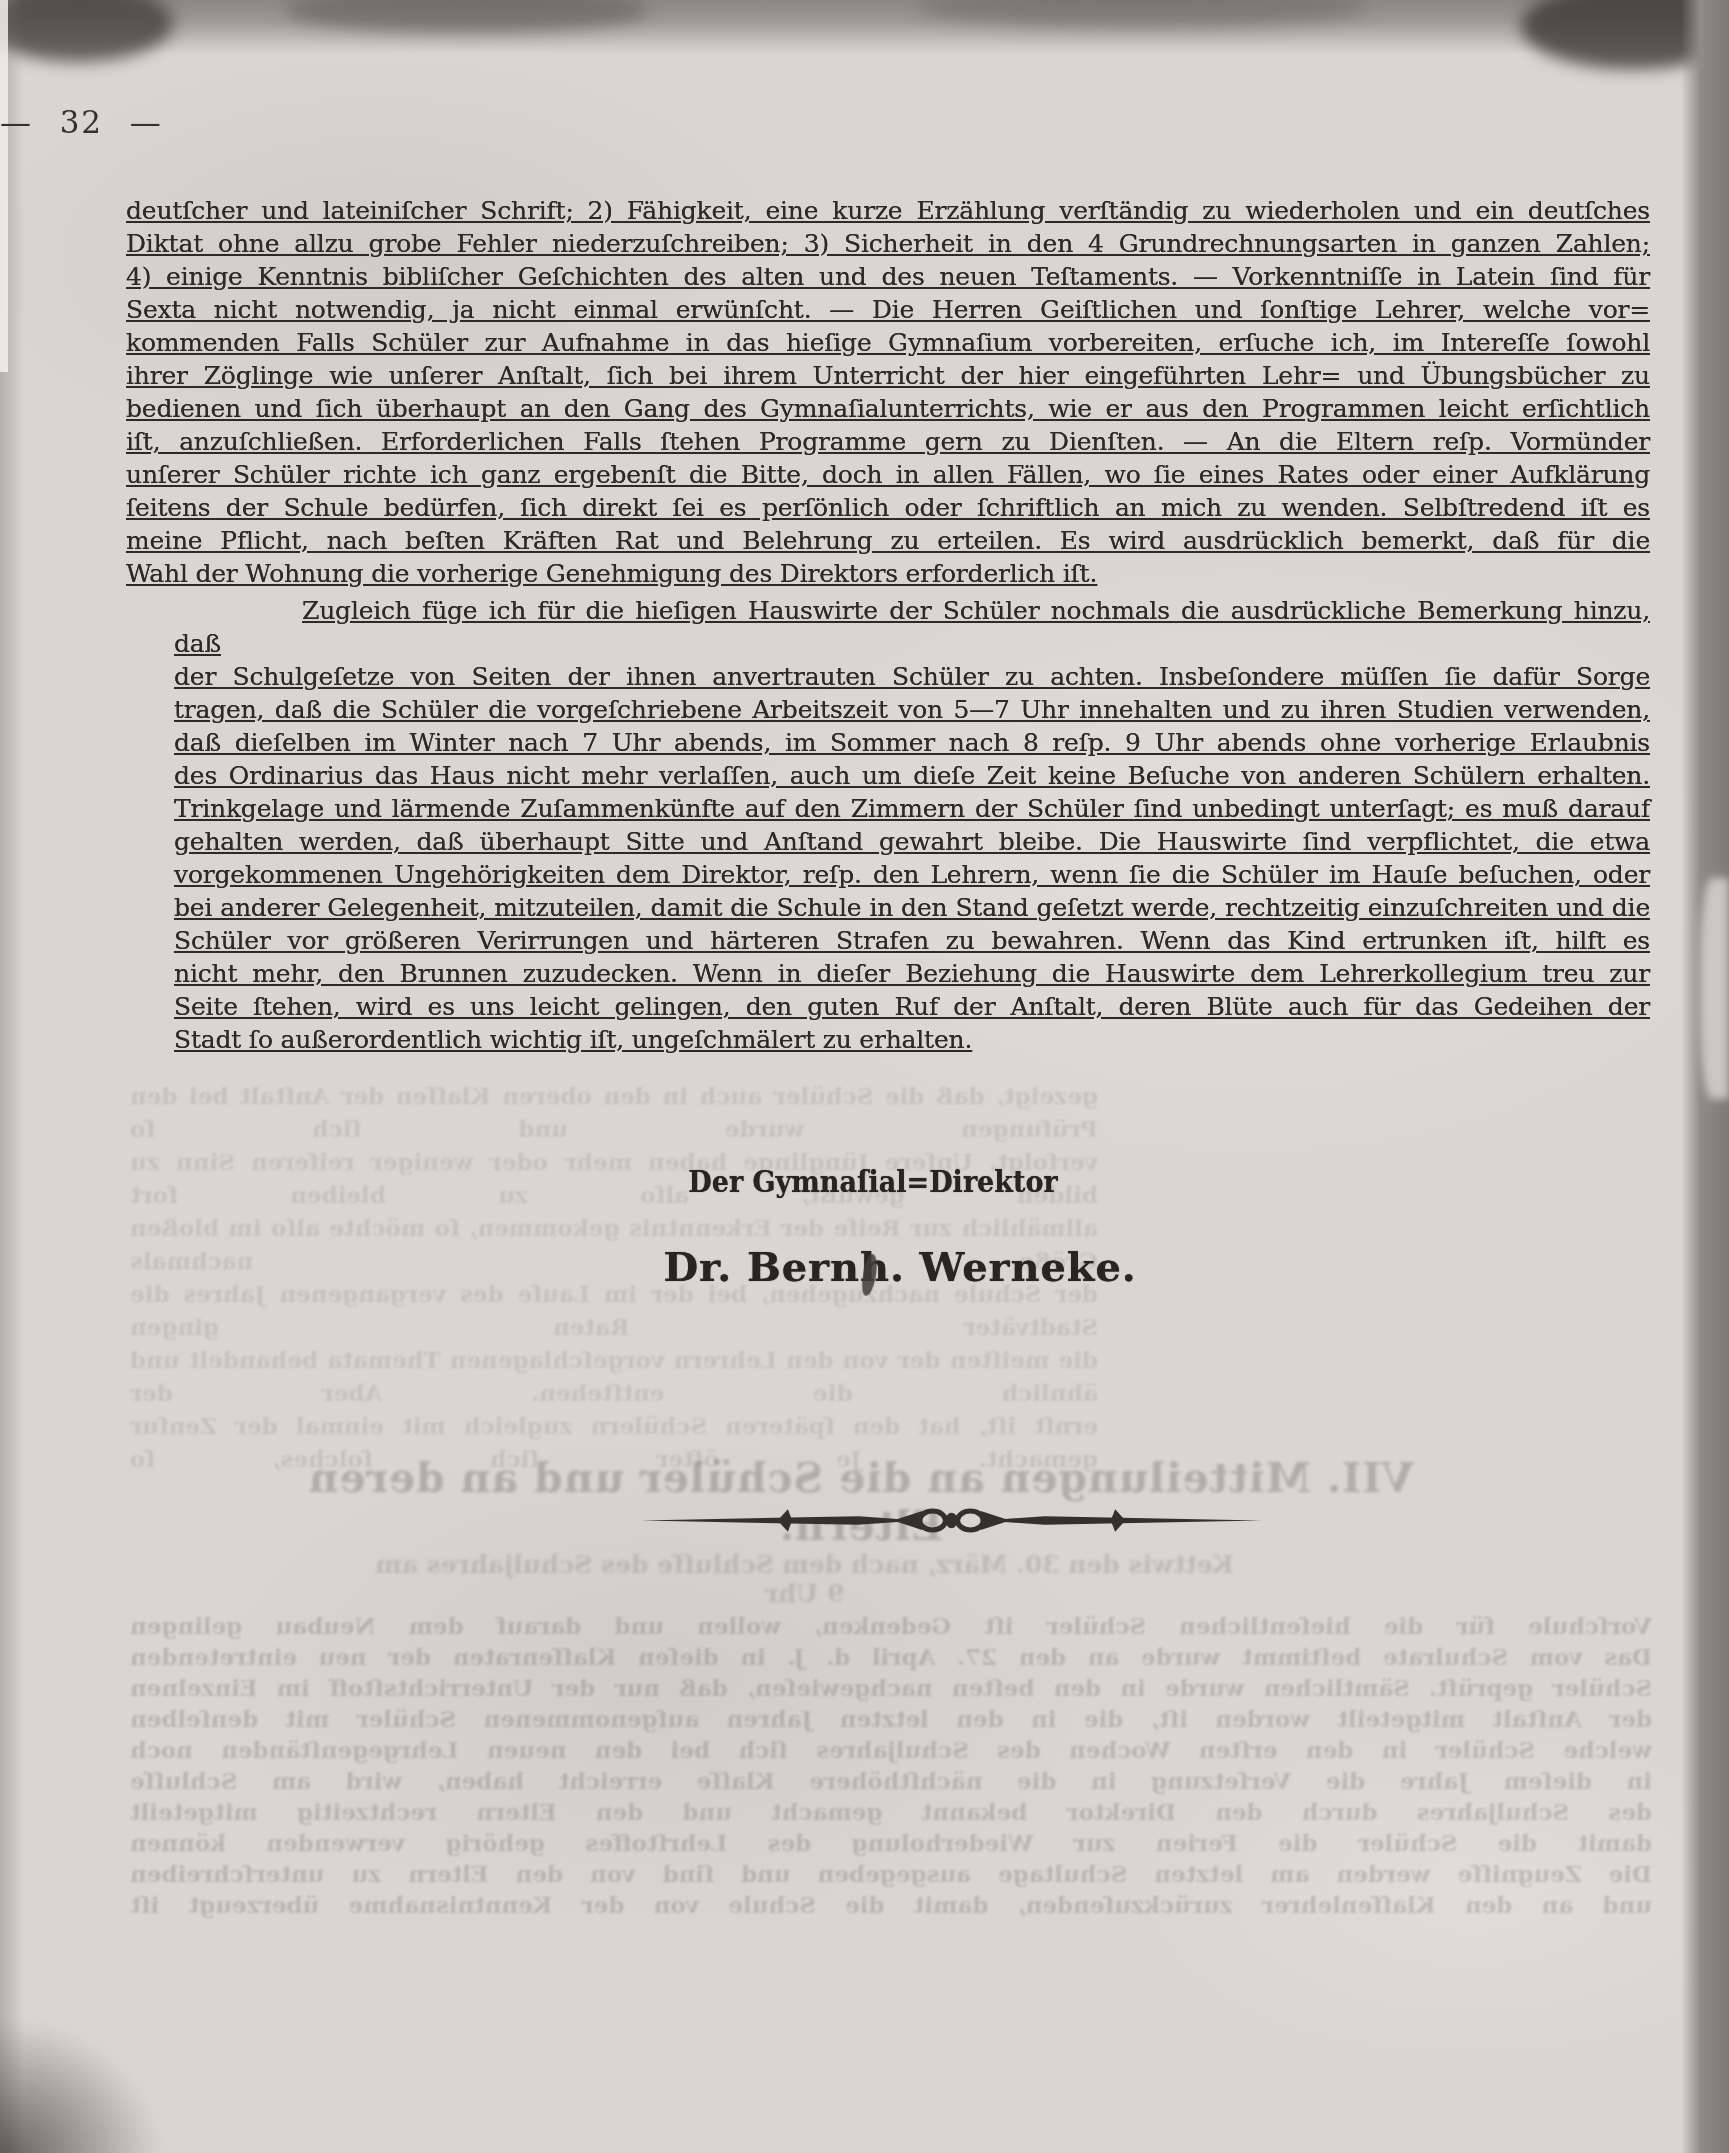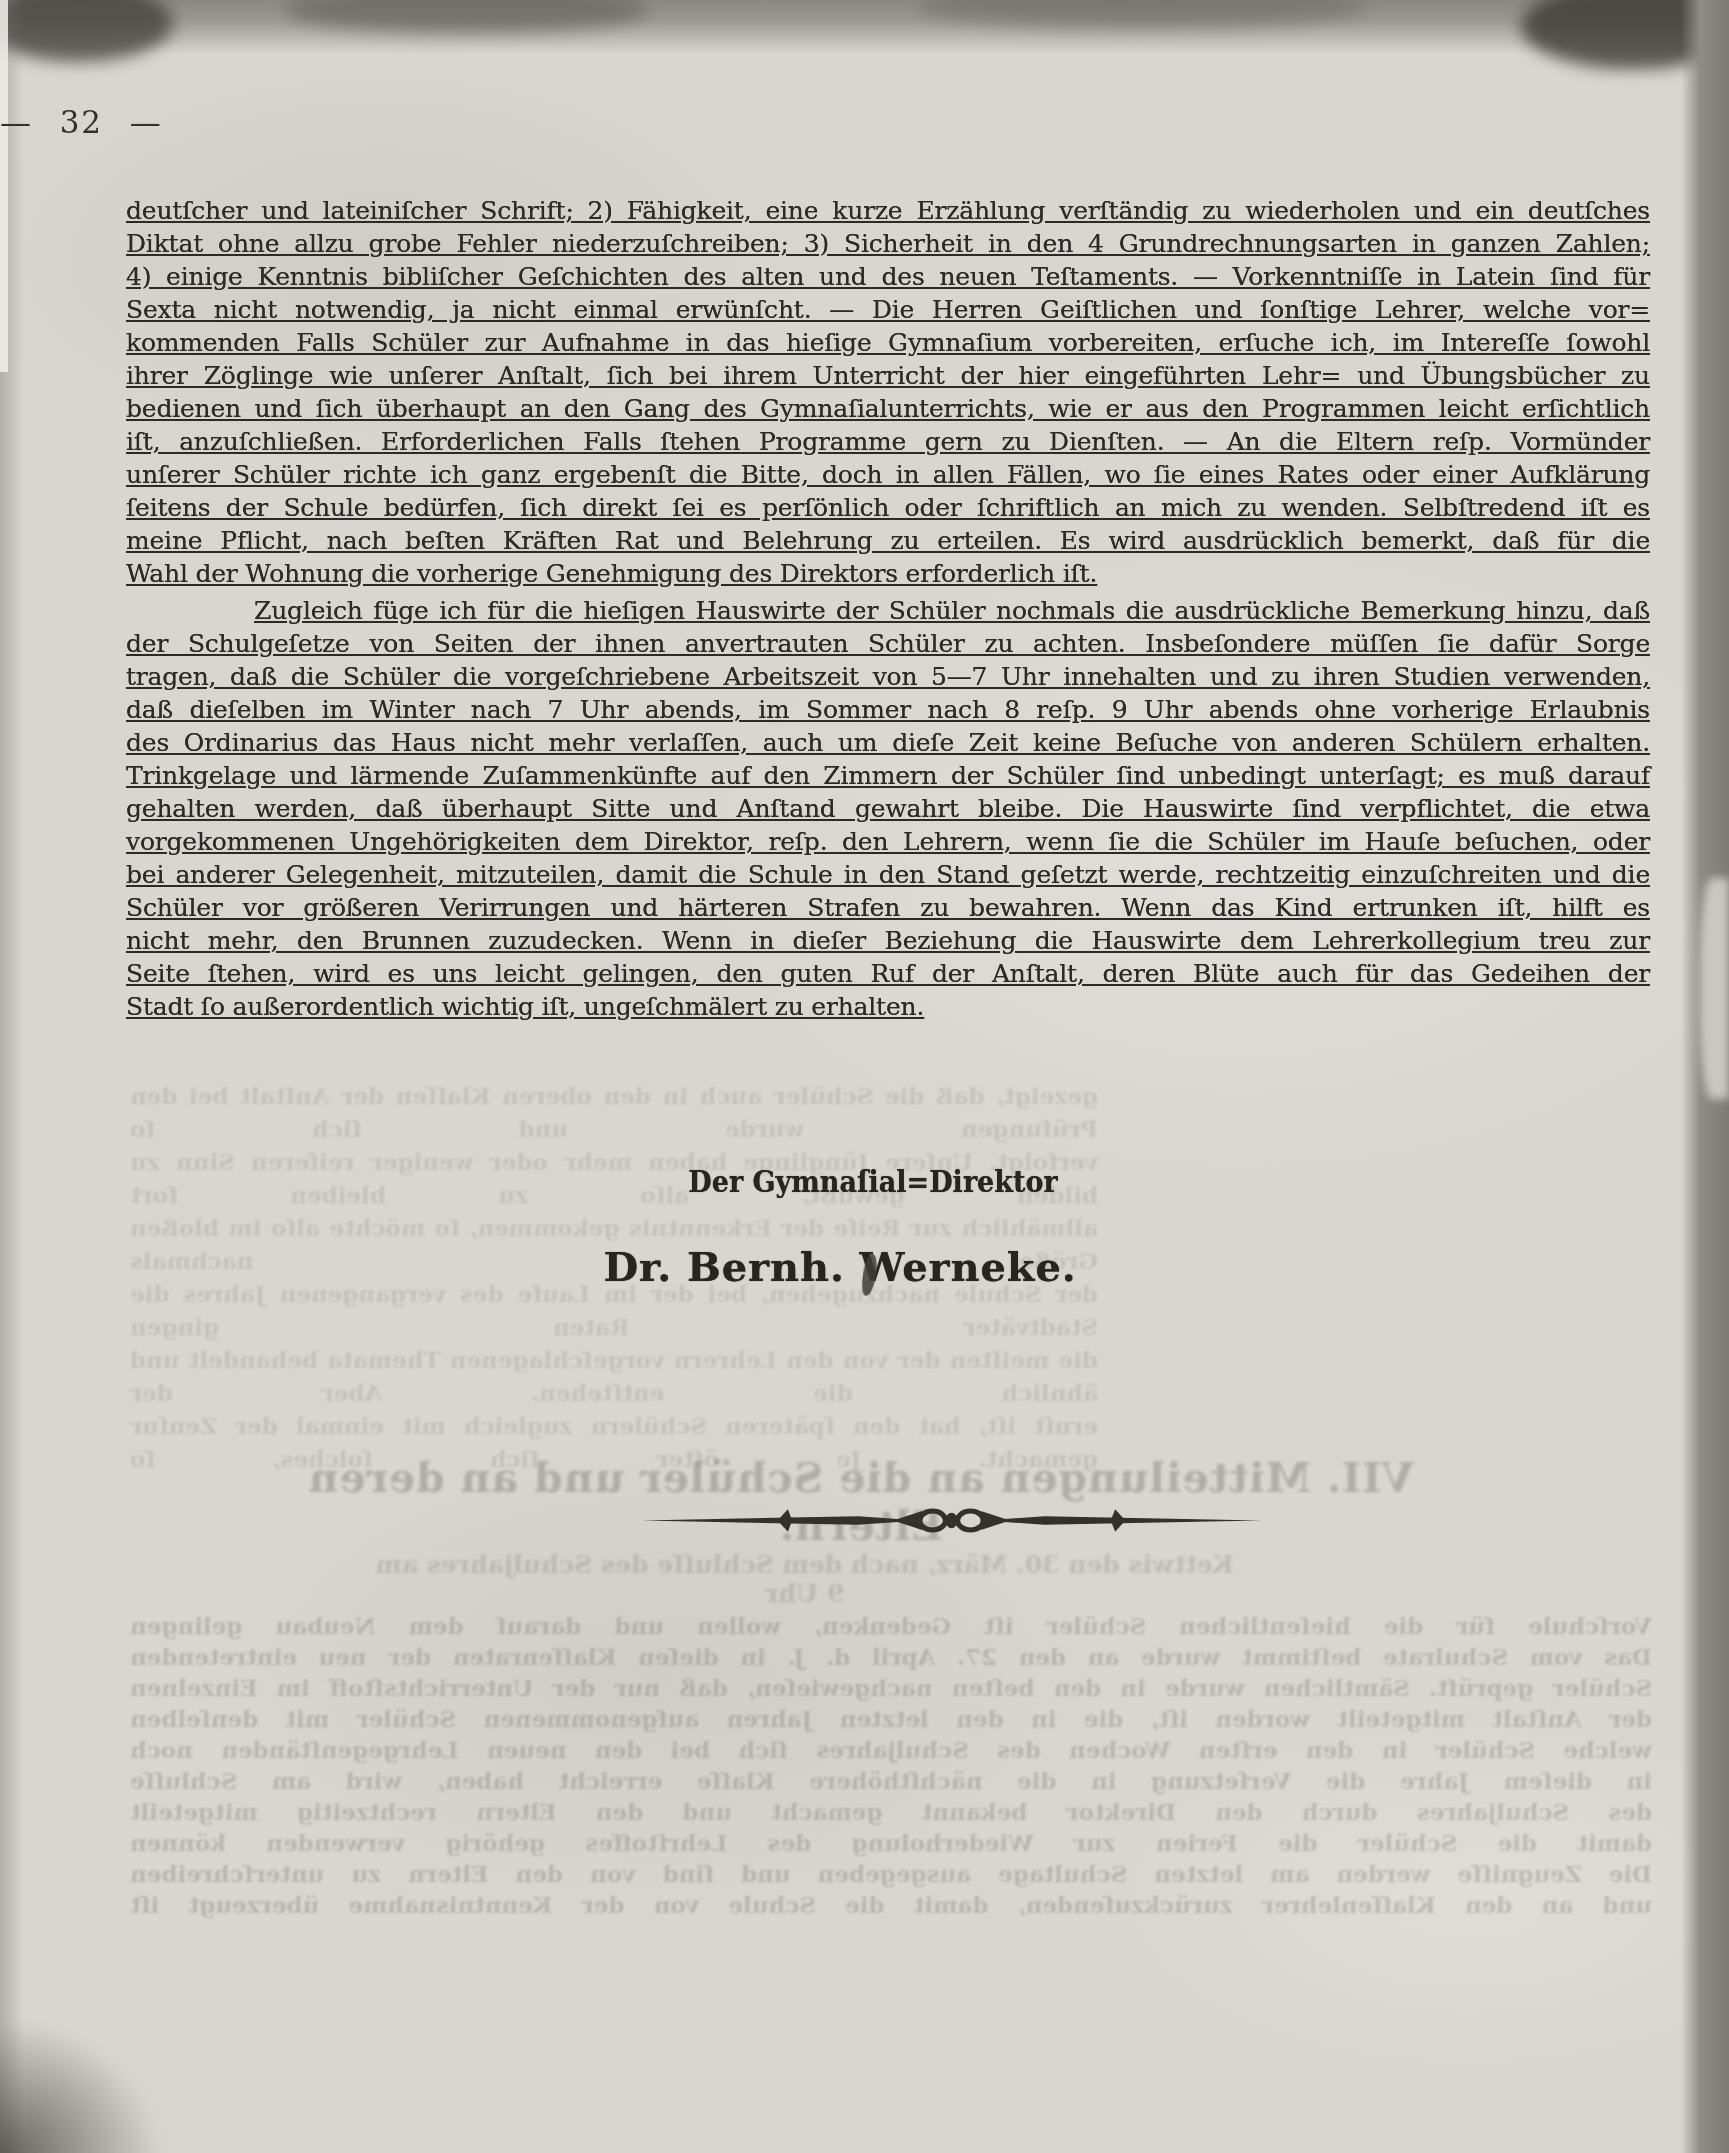--- a/index.html
+++ b/index.html
@@ -34,41 +34,41 @@
   .corner-bl{position:absolute;left:-24px;bottom:-29px;width:208px;height:182px;
     background:radial-gradient(ellipse at 12% 88%, rgba(66,64,58,.8), transparent 62%);filter:blur(6px);}
   
   .page-number{position:absolute;top:104px;left:0;width:1686px;text-align:left;
     font-size:31px;letter-spacing:1.7px;word-spacing:15.6px;color:#32312c;}
   
   .body-text{position:absolute;top:194px;left:126px;width:1524px;
     font-size:25px;line-height:33px;letter-spacing:-0.2px;
     text-shadow:0 0 0.5px rgba(43,42,38,.85);}
   .para{margin:0;text-decoration:underline;}
-  .para + .para{margin-top:4.3px;}
+  .para + .para{margin-top:4.3px;margin-left:48px;}
   .tline{text-align:justify;text-align-last:justify;text-justify:inter-word;white-space:normal;}
   .tline.last{text-align-last:left;}
   .para.indent .tline:first-child{text-indent:128px;}
   
   .ghost{position:absolute;transform:scaleX(-1);color:#565349;
     font-weight:bold;pointer-events:none;}
   .ghost .gline{text-align:justify;text-align-last:justify;}
   .ghost-mid{top:1079px;left:130px;width:968px;font-size:23px;line-height:33px;
     opacity:.15;filter:blur(1.2px);}
   .ghost-heading{top:1454px;left:221px;width:1280px;text-align:center;
     font-size:41px;opacity:.30;filter:blur(1.7px);letter-spacing:0.9px;}
   .ghost-subline{top:1550px;left:372px;width:865px;text-align:center;
     font-size:25px;opacity:.20;filter:blur(1.4px);}
   .ghost-block{top:1610px;left:130px;width:1522px;font-size:23px;line-height:31px;
     opacity:.24;filter:blur(1.3px);}
   
   .sig-role{position:absolute;top:1164px;left:873px;transform:translateX(-50%) scaleX(.9);
     font-size:30px;font-weight:bold;letter-spacing:0px;color:#26251f;white-space:nowrap;
     text-shadow:0 0 0.9px rgba(38,37,31,.9);}
-  .sig-name{position:absolute;top:1243px;left:840px;transform:translateX(-50%);
+  .sig-name{position:absolute;top:1243px;left:900px;transform:translateX(-50%);
     font-size:40px;font-weight:bold;letter-spacing:0.9px;color:#26251f;white-space:nowrap;
     text-shadow:0 0 0.9px rgba(38,37,31,.9);}
   .ink-blot{position:absolute;top:1254px;left:863px;width:13px;height:42px;
     background:#413e36;border-radius:55% 45% 60% 40%;transform:rotate(7deg);opacity:.85;
     filter:blur(0.5px);}
   
   .divider{position:absolute;top:1505px;left:640px;width:623px;height:31px;}
 </style>
 </head>
 <body>

